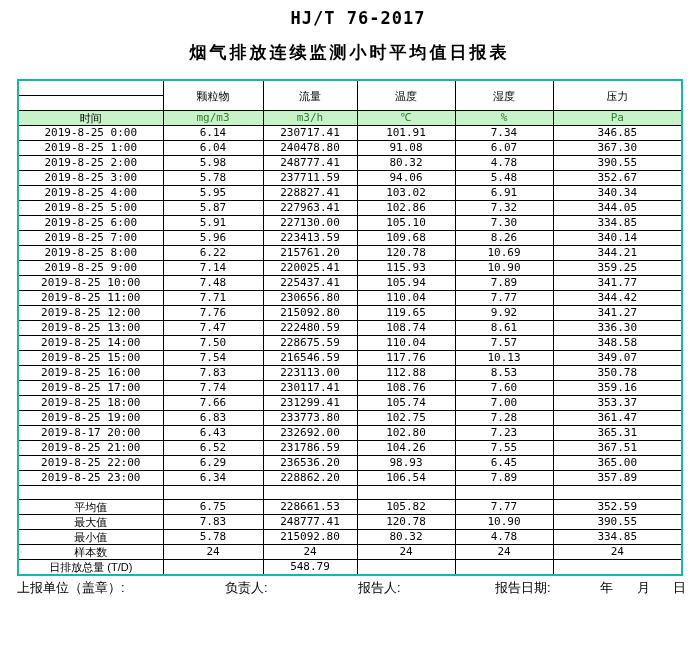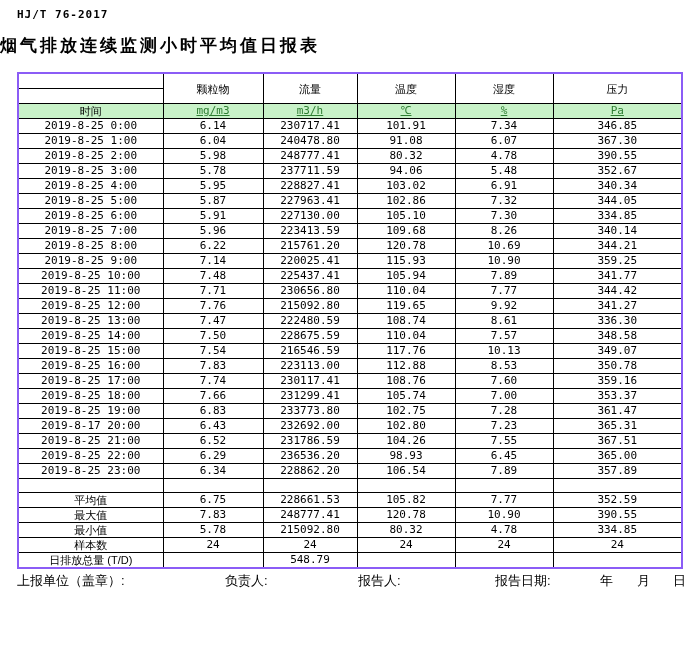--- a/index.html
+++ b/index.html
@@ -9,25 +9,27 @@
     color: #000;
     font-family: "Liberation Sans", sans-serif;
     overflow: hidden;
   }
   .page { position: relative; width: 699px; height: 660px; }
 
   .standard {
     margin: 8px 0 0 17px;
     font-family: "DejaVu Sans Mono", monospace;
     font-weight: bold;
-    font-size: 11px;
+    font-size: 17px;
     letter-spacing: 1px;
+    text-align: center;
   }
   .title {
     margin-top: 13px;
+    text-align: center;
     font-weight: bold;
     font-size: 17px;
     letter-spacing: 3px;
   }
   .meta-row {
     position: relative;
     margin: 0 0 0 17px;
     height: 16px;
     font-size: 12.5px;
   }
@@ -39,21 +41,21 @@
     font-family: "DejaVu Sans Mono", monospace;
     font-weight: normal;
     font-size: 12px;
   }
 
   table.report {
     margin: 15px 0 0 17px;
     border-collapse: collapse;
     table-layout: fixed;
     width: 664px;
-    border: 2px solid #8b5cf6;
+    border: 2px solid #14b8a6;
   }
   table.report td {
     border: 1px solid #000;
     padding: 0;
     height: 14px;
     line-height: 14px;
     text-align: center;
     font-size: 11px;
     white-space: nowrap;
     overflow: hidden;
@@ -63,21 +65,20 @@
     font-family: "Liberation Sans", sans-serif;
   }
   tr.unit-row td {
     background: var(--header-row-bg, #c8f2c8);
     height: 14px;
   }
   td.time-hdr { font-size: 12px; }
   td.unit {
     font-family: "DejaVu Sans Mono", monospace;
     color: var(--unit-text, #2e7d32);
-    text-decoration: underline;
   }
   td.mono {
     font-family: "DejaVu Sans Mono", monospace;
     letter-spacing: 0;
   }
   td.zh { font-size: 12px; }
   tr.spacer-row td { height: 13px; }
 
   .footnote {
     margin: 5px 0 0 17px;

